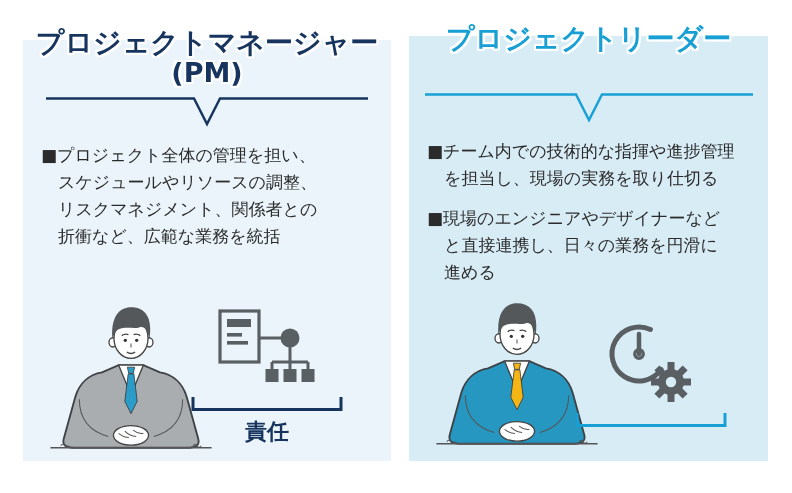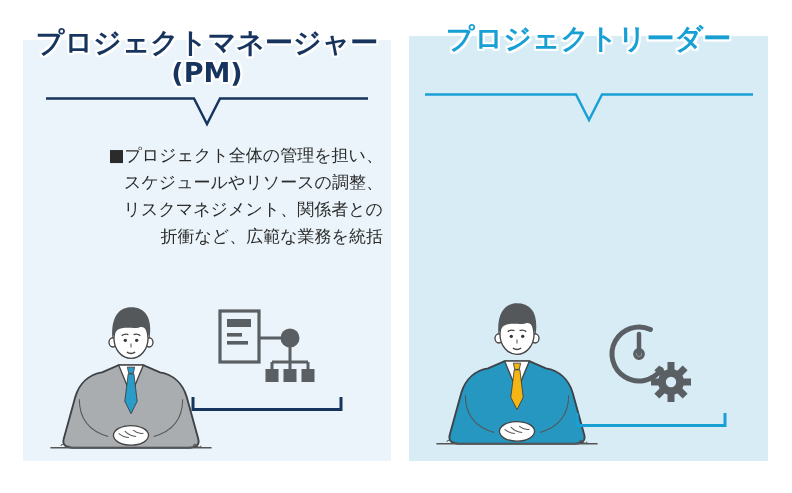--- a/index.html
+++ b/index.html
@@ -12,21 +12,21 @@
   .title-block{position:absolute;top:-13px;left:0;right:0;text-align:center;color:var(--accent);
     font-weight:bold;line-height:1.12;
     text-shadow:-2px -2px 0 #fff,2px -2px 0 #fff,-2px 2px 0 #fff,2px 2px 0 #fff,0 -2px 0 #fff,0 2px 0 #fff,-2px 0 0 #fff,2px 0 0 #fff;}
   .title-line{font-size:28px;letter-spacing:0;}
   .subtitle-line{font-size:27px;}
 
   .divider{position:absolute;top:57px;left:50%;transform:translateX(-50%);display:block;}
   .divider path{fill:none;stroke:var(--accent);stroke-width:2.4;}
 
   .bullets{position:absolute;top:102px;left:18px;right:8px;color:var(--text);font-size:17px;line-height:27px;}
-  .bullet{white-space:pre-line;padding-left:17px;text-indent:-17px;margin:0 0 13px 0;text-align:right;}
+  .bullet{white-space:pre-line;padding-left:17px;text-indent:-17px;margin:0 0 13px 0;}
 
   .person{position:absolute;left:24px;top:260px;width:168px;height:155px;}
   .person .suit{fill:var(--suit);stroke:#3e4246;stroke-width:1.8;}
   .person .tie{fill:var(--tie);stroke:#35393c;stroke-width:.8;}
   .person .hair{fill:var(--hair);}
   .person .skin{fill:#ffffff;stroke:#444;stroke-width:1.3;}
   .person .line{fill:none;stroke:#444;stroke-width:1.3;}
   .person .thin{fill:none;stroke:#555;stroke-width:1;}
 
   .icon-block{position:absolute;width:156px;text-align:center;}
@@ -97,32 +97,40 @@
         <line class="ink-s" x1="55" y1="54" x2="55" y2="61" stroke-width="3"></line>
         <line class="ink-s" x1="73" y1="54" x2="73" y2="61" stroke-width="3"></line>
         <line class="ink-s" x1="91" y1="54" x2="91" y2="61" stroke-width="3"></line>
         <rect class="ink-f" x="48.5" y="61" width="13" height="13"></rect>
         <rect class="ink-f" x="66.5" y="61" width="13" height="13"></rect>
         <rect class="ink-f" x="84.5" y="61" width="13" height="13"></rect>
       </svg>
       <svg class="bracket" width="152" height="16" viewBox="0 0 152 16">
         <path d="M2,1 V13.5 H150 V1"></path>
       </svg>
+      <div class="keyword">責任</div>
     </div>
   </div>
 
   <div class="panel pl" style="--accent: #18a0d5; --bg: #d8ecf6; --suit: #2697c0; --tie: #f5b515; --hair: #54585b;">
     <div class="title-block">
       <div class="title-line">プロジェクトリーダー</div>
     </div>
 
     <svg class="divider" width="328" height="30" viewBox="0 0 328 30">
       <path d="M0,1.5 H151 L164,27 L177,1.5 H328"></path>
     </svg>
 
+    <div class="bullets">
+      <p class="bullet">■チーム内での技術的な指揮や進捗管理
+を担当し、現場の実務を取り仕切る</p>
+      <p class="bullet">■現場のエンジニアやデザイナーなど
+と直接連携し、日々の業務を円滑に
+進める</p>
+    </div>
 
     <svg class="person" viewBox="0 0 160 150">
       <path class="suit" d="M52,70 C40,72 30,80 26,94 L15,134 C13,141 18,143 24,143 L136,143 C142,143 147,141 145,134 L134,94 C130,80 120,72 108,70 L92,63 L68,63 Z"></path>
       <path class="thin" d="M30,96 C30,116 40,127 58,132"></path>
       <path class="thin" d="M130,96 C130,116 120,127 102,132"></path>
       <path class="skin" d="M68,63 L80,92 L92,63 Z"></path>
       <path class="tie" d="M76.5,65 h7 l-1.3,6 h-4.4 Z M77.3,71.5 L82.8,71.5 L86,98 L80,110 L74,98 Z"></path>
       <ellipse class="skin" cx="62.5" cy="41" rx="3.8" ry="4.5"></ellipse>
       <ellipse class="skin" cx="97.5" cy="41" rx="3.8" ry="4.5"></ellipse>
       <ellipse class="skin" cx="80" cy="37" rx="16.5" ry="19.5"></ellipse>

